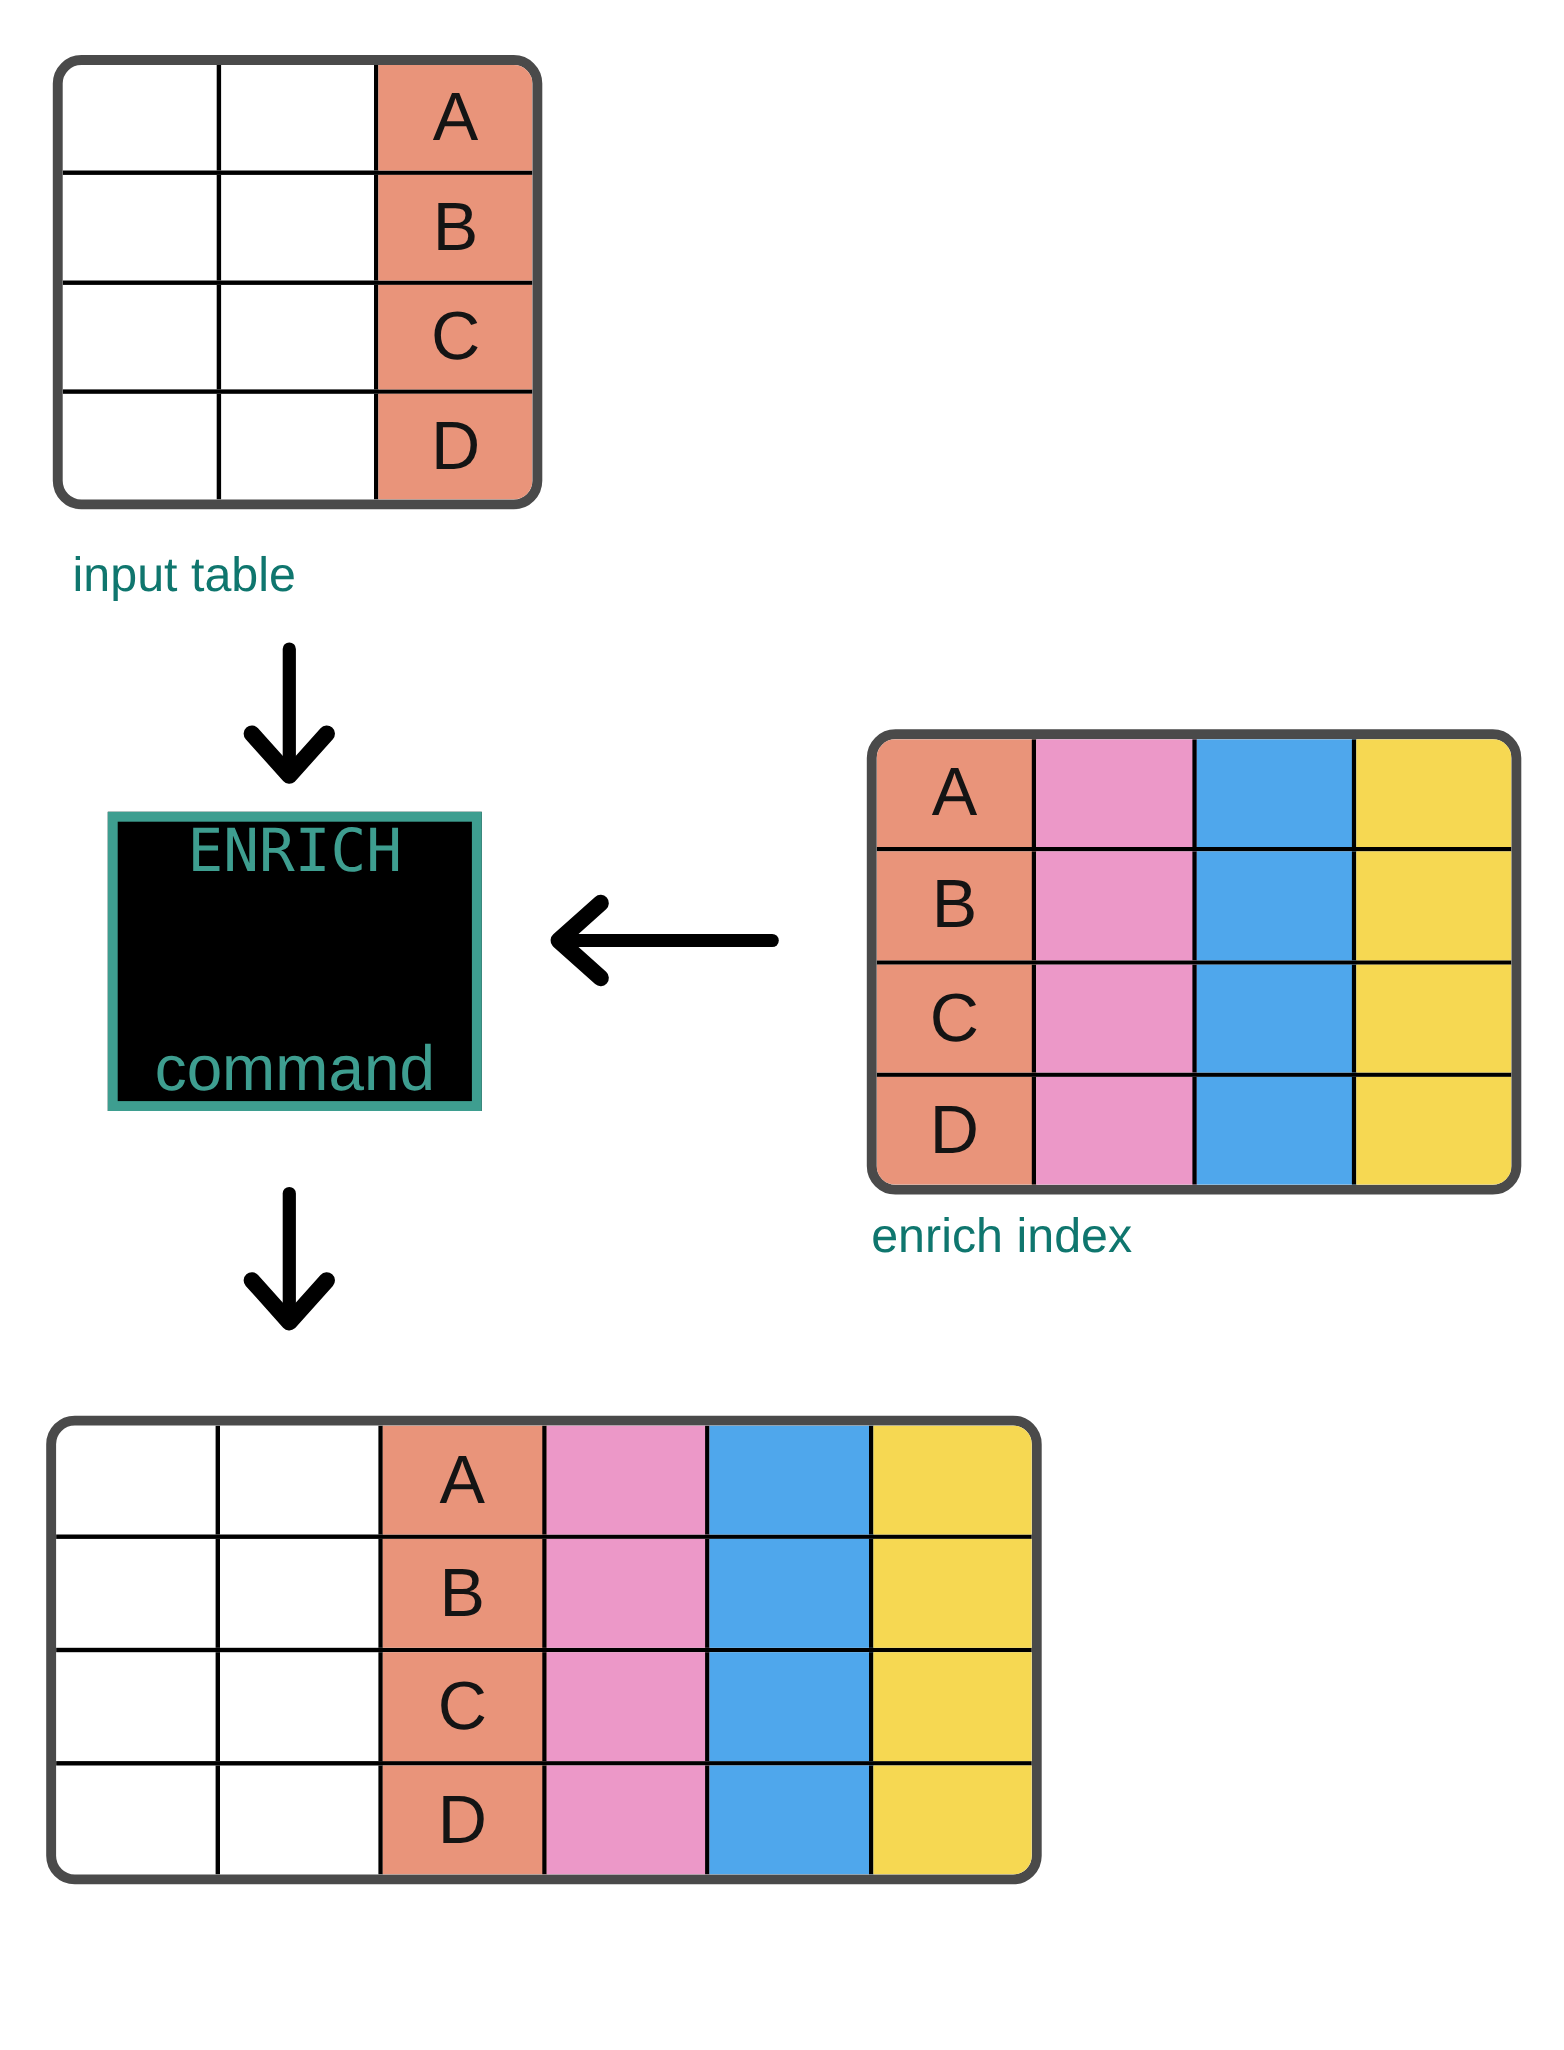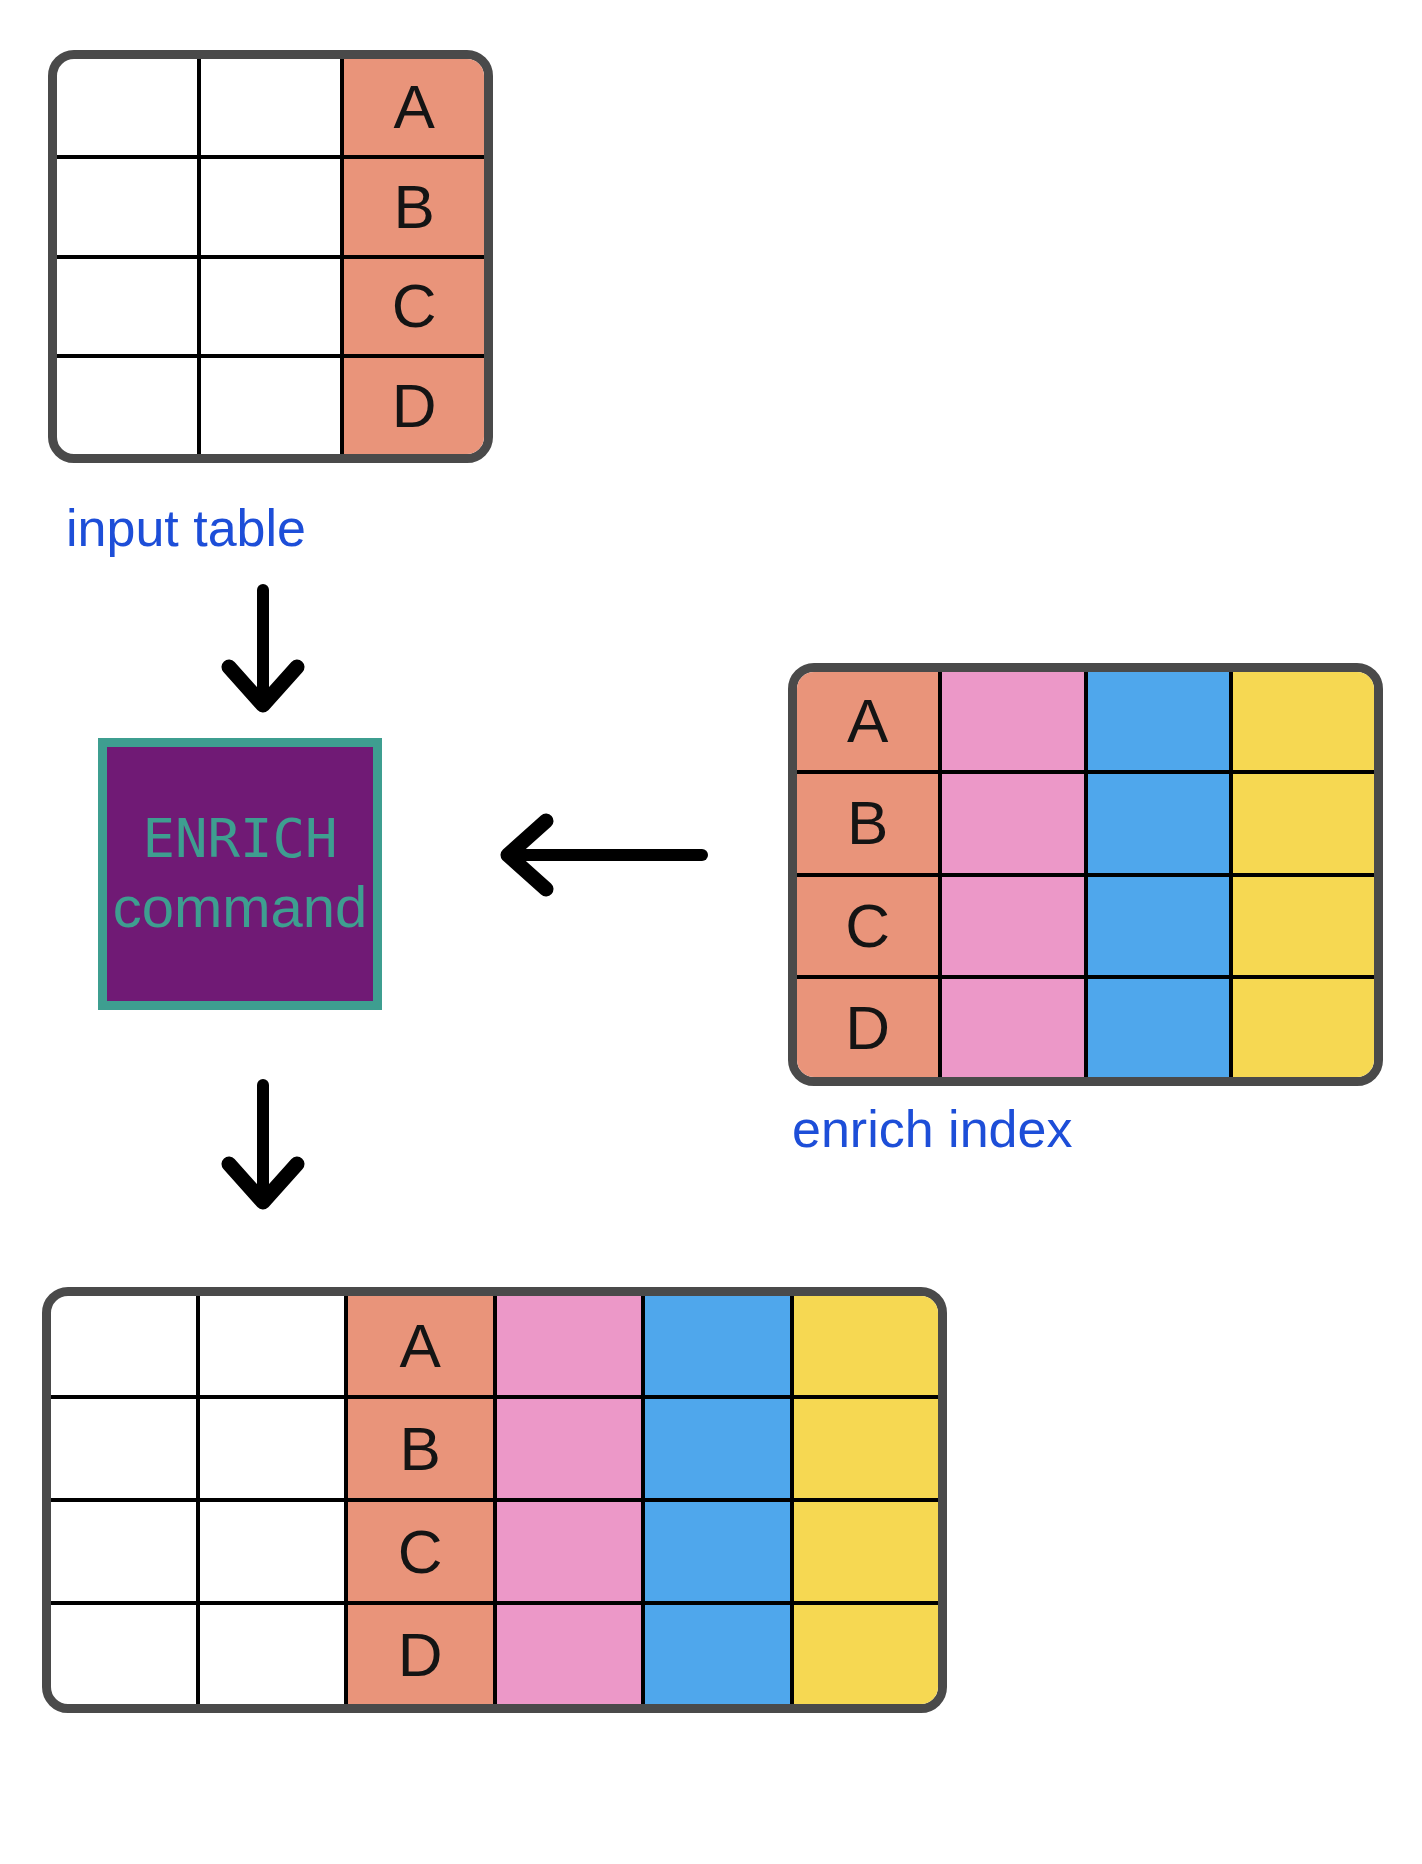--- a/index.html
+++ b/index.html
@@ -20,29 +20,29 @@
   }
   .tcell:last-child{border-right:none;}
   .c-salmon{background:var(--salmon,#E9947A);}
   .c-pink{background:var(--pink,#EC98C8);}
   .c-blue{background:var(--blue,#4FA7EC);}
   .c-yellow{background:var(--yellow,#F6D852);}
   #input-table{left:48px;top:50px;width:445px;height:413px;}
   #enrich-table{left:788px;top:663px;width:595px;height:423px;}
   #output-table{left:42px;top:1287px;width:905px;height:426px;}
   
-  .dlabel{position:absolute;font-size:52px;line-height:1.2;white-space:nowrap;color:#1d4ed8;}
+  .dlabel{position:absolute;font-size:44px;line-height:1.2;white-space:nowrap;color:#0f766e;}
   #input-label{left:66px;top:497px;}
   #enrich-label{left:792px;top:1098px;}
   #output-label{left:66px;top:1748px;}
   
   #enrich-box{
-    position:absolute;left:98px;top:738px;width:284px;height:272px;box-sizing:border-box;
-    border:9px solid var(--teal,#3E9E90);background:#701a75;color:var(--teal,#3E9E90);
-    display:flex;flex-direction:column;align-items:center;justify-content:center;gap:12px;
+    position:absolute;left:98px;top:738px;width:340px;height:272px;box-sizing:border-box;
+    border:9px solid var(--teal,#3E9E90);background:#000000;color:var(--teal,#3E9E90);
+    display:flex;flex-direction:column;align-items:center;justify-content:space-between;gap:12px;
   }
   .enrich-title{font-family:"DejaVu Sans Mono","Liberation Mono",monospace;font-size:54px;line-height:1;}
   .enrich-sub{font-size:58px;line-height:1;}
   
   svg.arrows{position:absolute;left:0;top:0;width:1422px;height:1864px;pointer-events:none;}
 </style>
 </head>
 <body>
 
 <div class="canvas">

